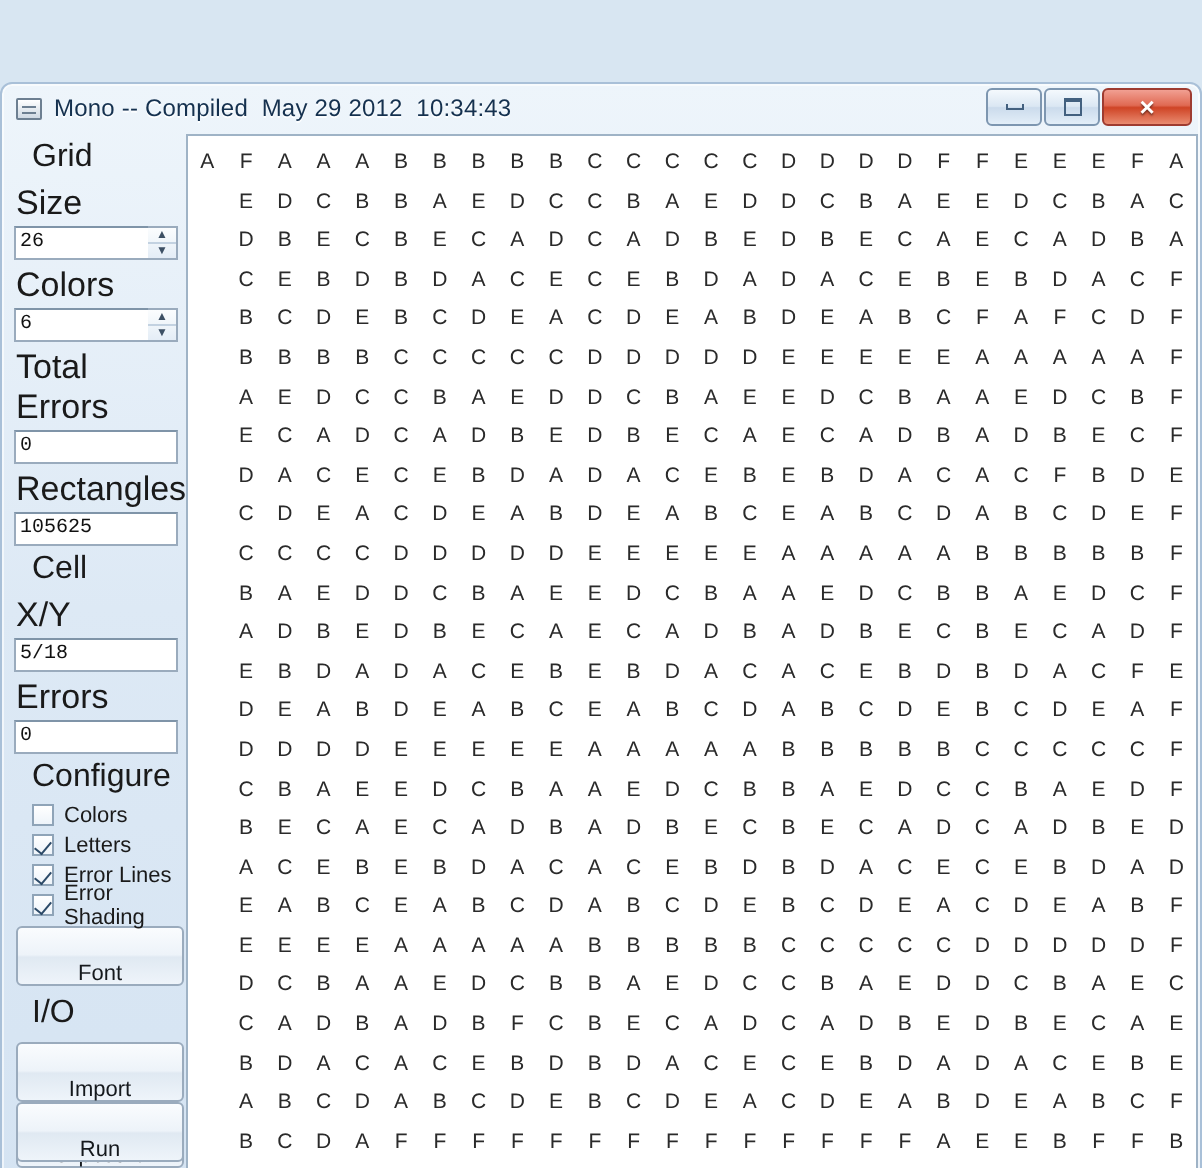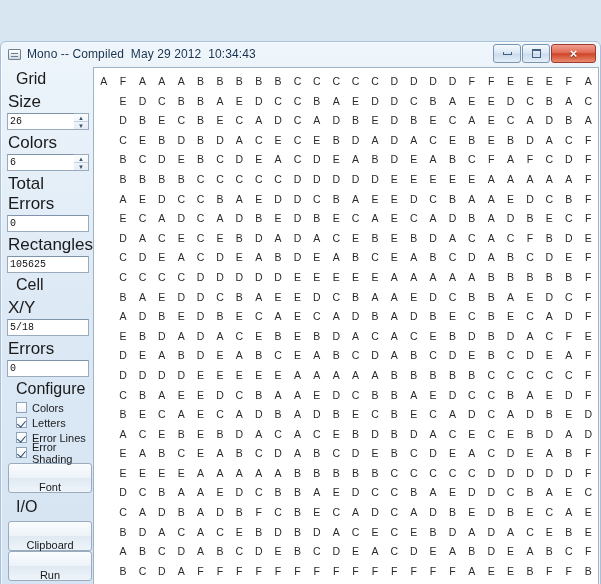--- a/index.html
+++ b/index.html
@@ -346,20 +346,21 @@
         <span class="check-label">Error Lines</span>
       </div>
       <div class="check-row">
         <span class="checkbox checked"></span>
         <span class="check-label">Error Shading</span>
       </div>
 
       <button class="btn">Font</button>
 
       <div class="group-label">I/O</div>
+      <button class="btn">Import</button>
       <button class="btn">Clipboard</button>
 
       <div class="bottom-buttons">
         <button class="btn">Run</button>
         <button class="btn">Randomize</button>
       </div>
     </div>
 
     <div class="grid-panel">
       <table class="grid">

